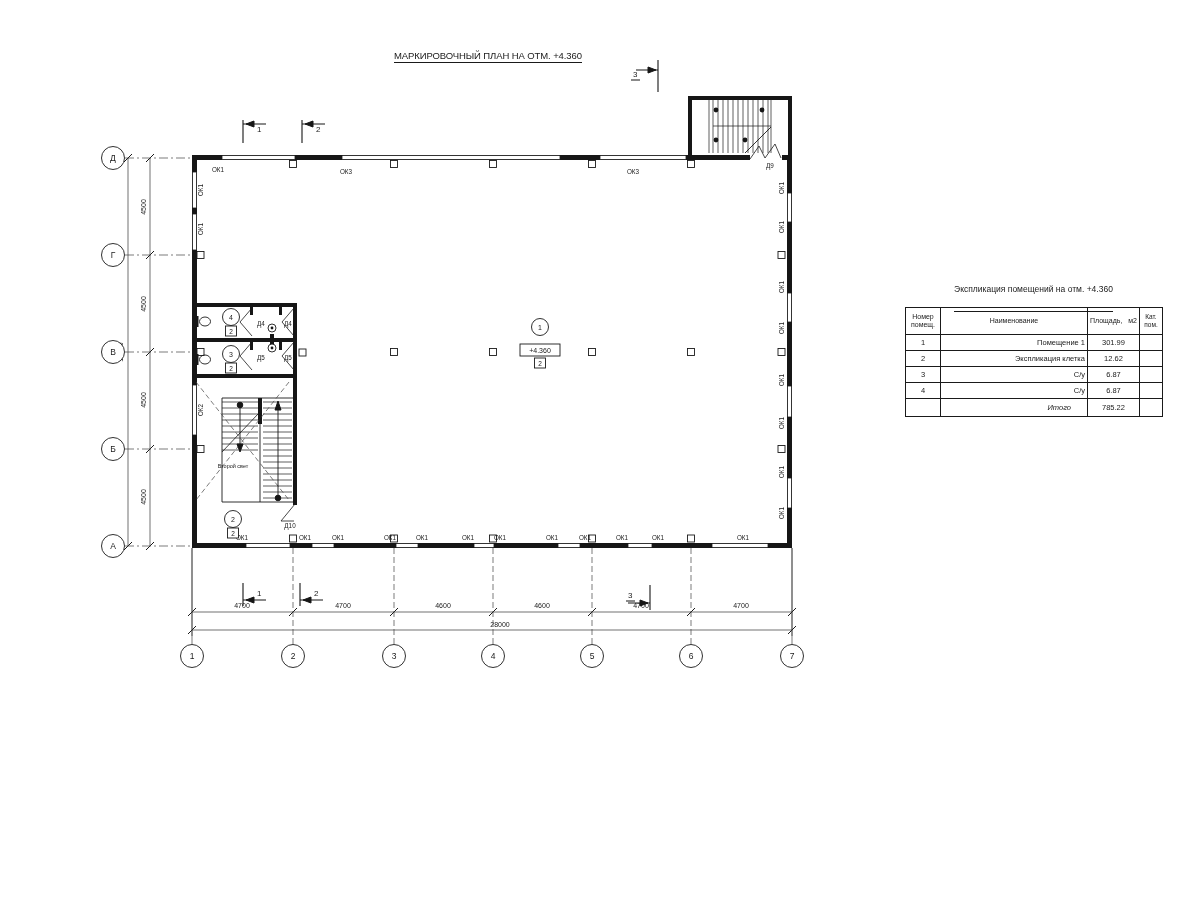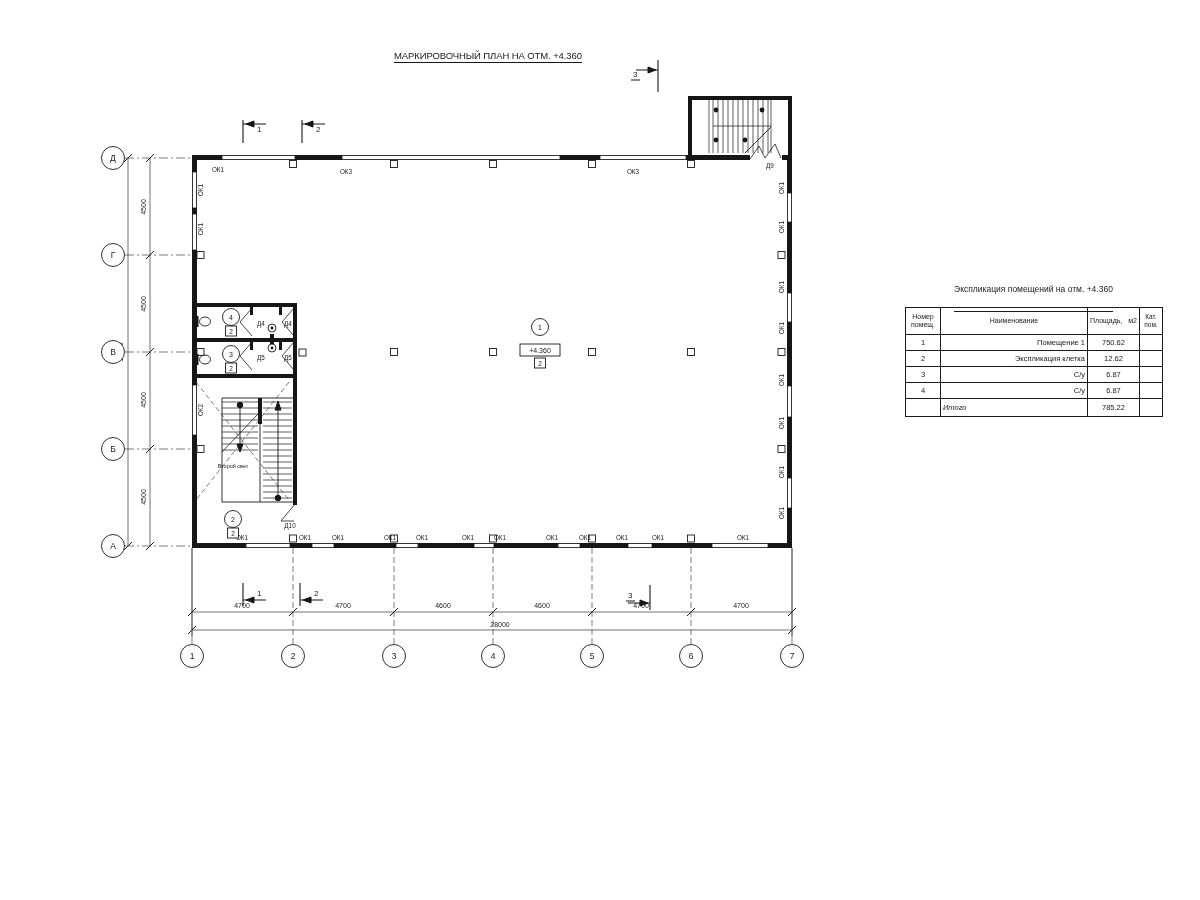--- a/index.html
+++ b/index.html
@@ -12,21 +12,21 @@
   .schedule{position:absolute;left:905px;top:284px;width:257px;}
   .schedule-title{font-size:8.5px;text-align:center;white-space:nowrap;margin-bottom:13px;}
   .schedule-title span{border-bottom:1px solid #1a1a1a;padding-bottom:17px;}
   table.sched{border-collapse:collapse;width:257px;table-layout:fixed;}
   table.sched th,table.sched td{border:1px solid #1a1a1a;font-weight:normal;
         font-size:7.5px;padding:0 2px;overflow:hidden;}
   table.sched th{font-size:7px;line-height:1.2;text-align:center;height:26px;white-space:pre-wrap;}
   table.sched td{height:15px;text-align:center;}
   table.sched td.name{text-align:right;padding-left:5px;}
   table.sched tr.total td{height:17px;}
-  table.sched td.total-label{text-align:left;font-style:italic;padding-right:22px;border-left:1px solid #1a1a1a;}
+  table.sched td.total-label{text-align:right;font-style:italic;padding-right:16px;border-left:1px solid #1a1a1a;}
   col.c-num{width:35px;}col.c-name{width:147px;}col.c-area{width:52px;}col.c-cat{width:23px;}
 </style>
 </head>
 <body>
 
 <div class="canvas">
 
   <div class="drawing-title">МАРКИРОВОЧНЫЙ ПЛАН НА ОТМ. +4.360</div>
 
   <svg id="plan-svg" width="1200" height="900" viewBox="0 0 1200 900">
@@ -369,21 +369,21 @@
           <th>Наименование</th>
           <th>Площадь,   м2</th>
           <th style="font-size:6.5px;">Кат.
 пом.</th>
         </tr>
       </thead>
       <tbody id="sched-body">
           <tr>
             <td>1</td>
             <td class="name">Помещение 1</td>
-            <td>750.62</td>
+            <td>301.99</td>
             <td></td>
           </tr>
           <tr>
             <td>2</td>
             <td class="name">Экспликация клетка</td>
             <td>12.62</td>
             <td></td>
           </tr>
           <tr>
             <td>3</td>

